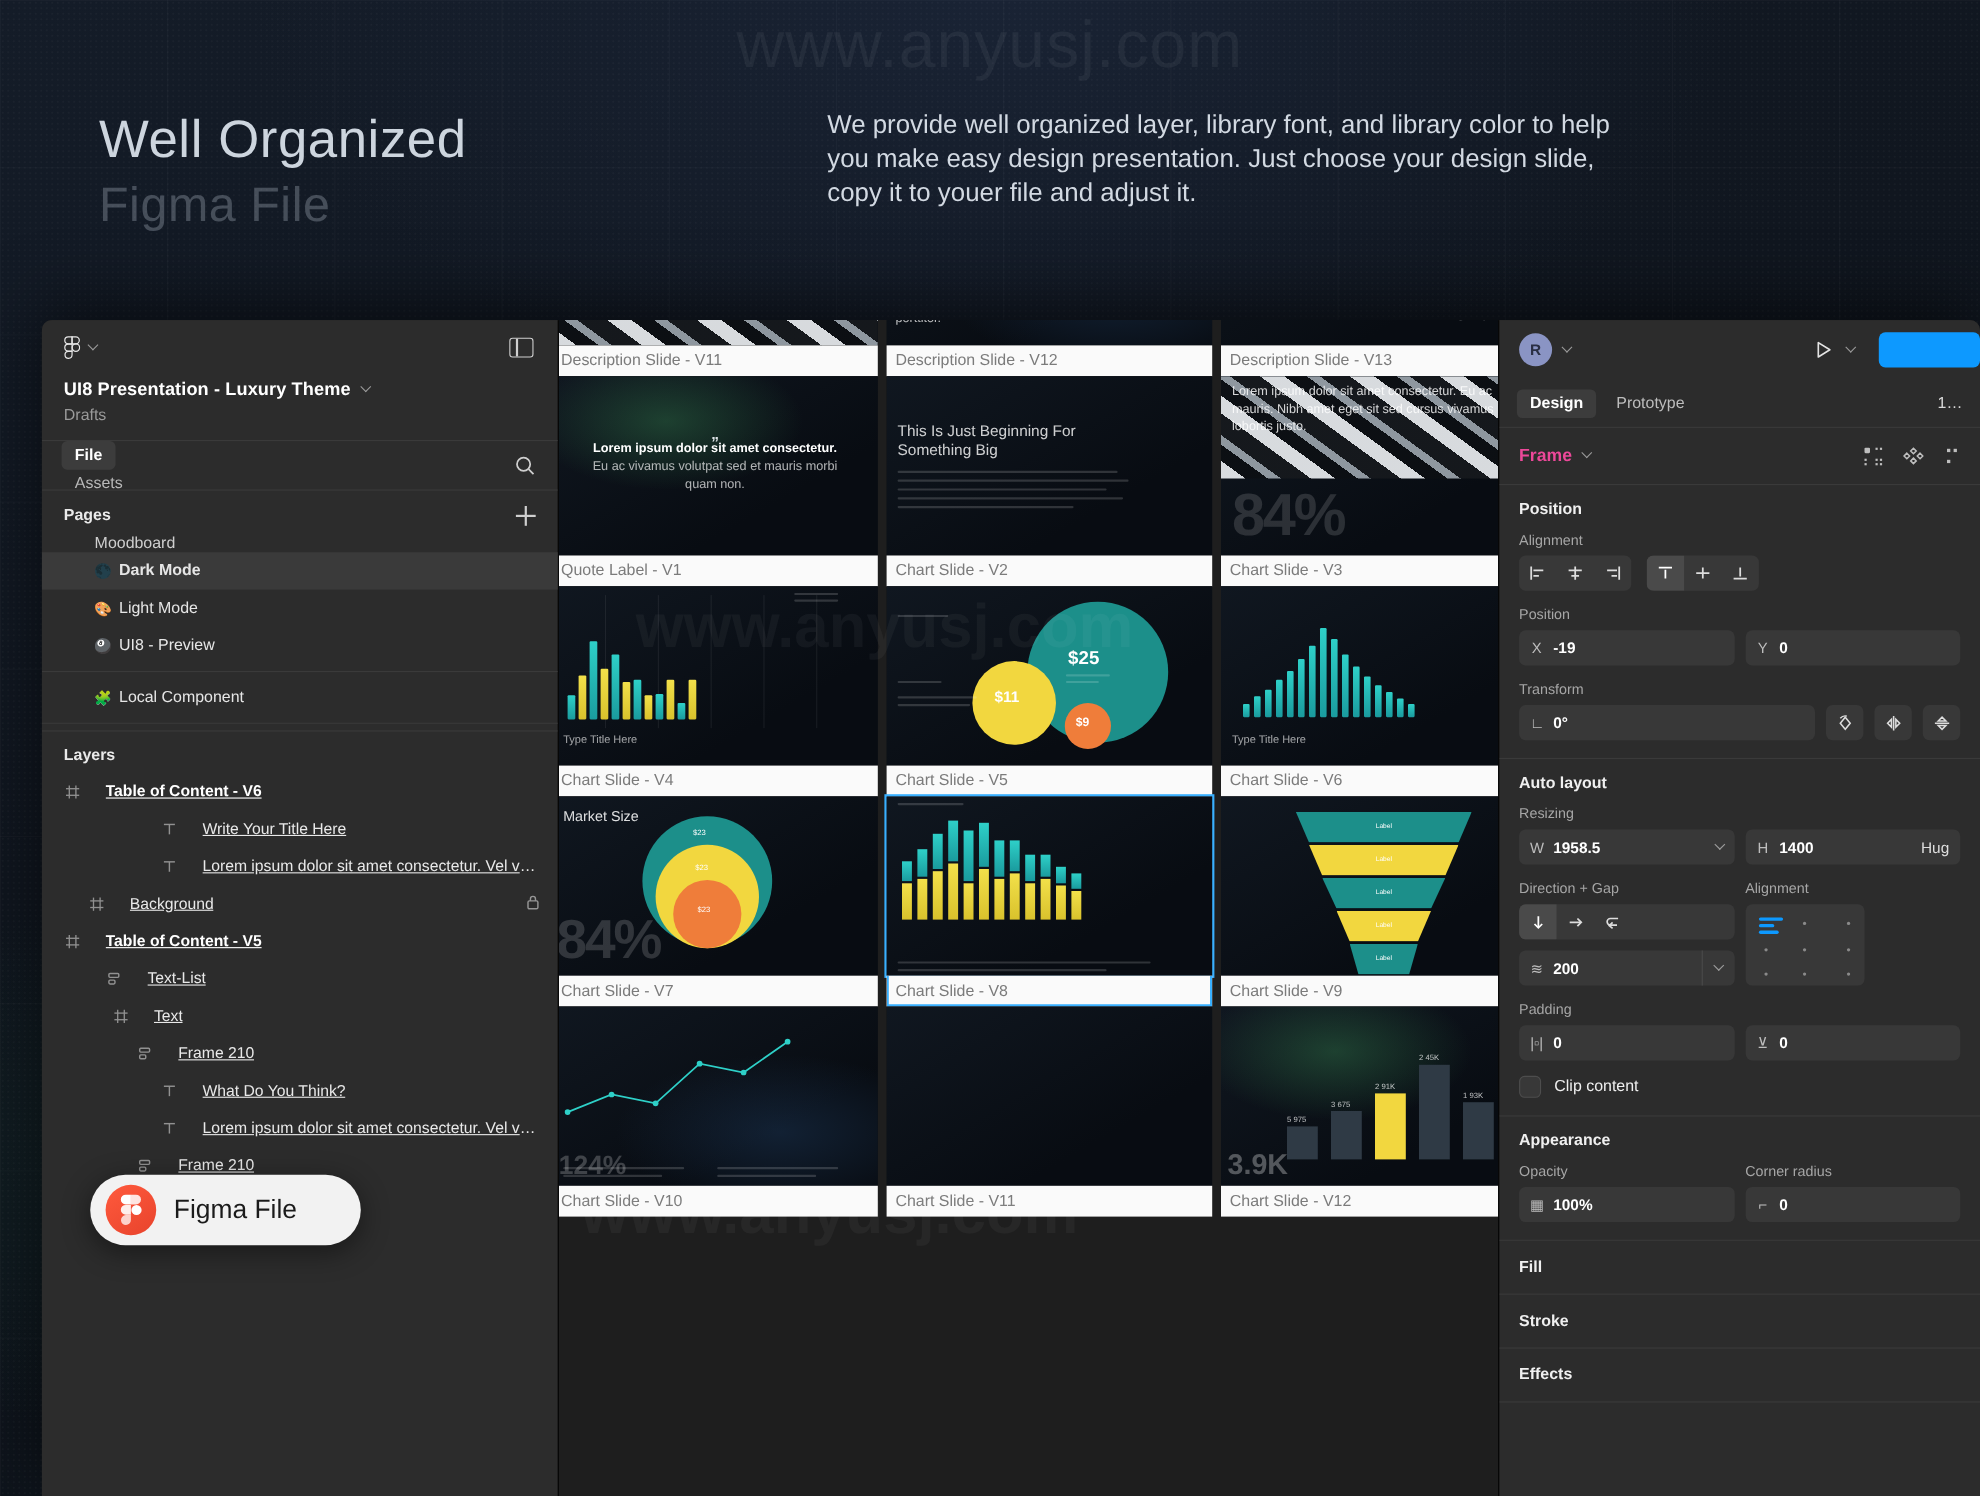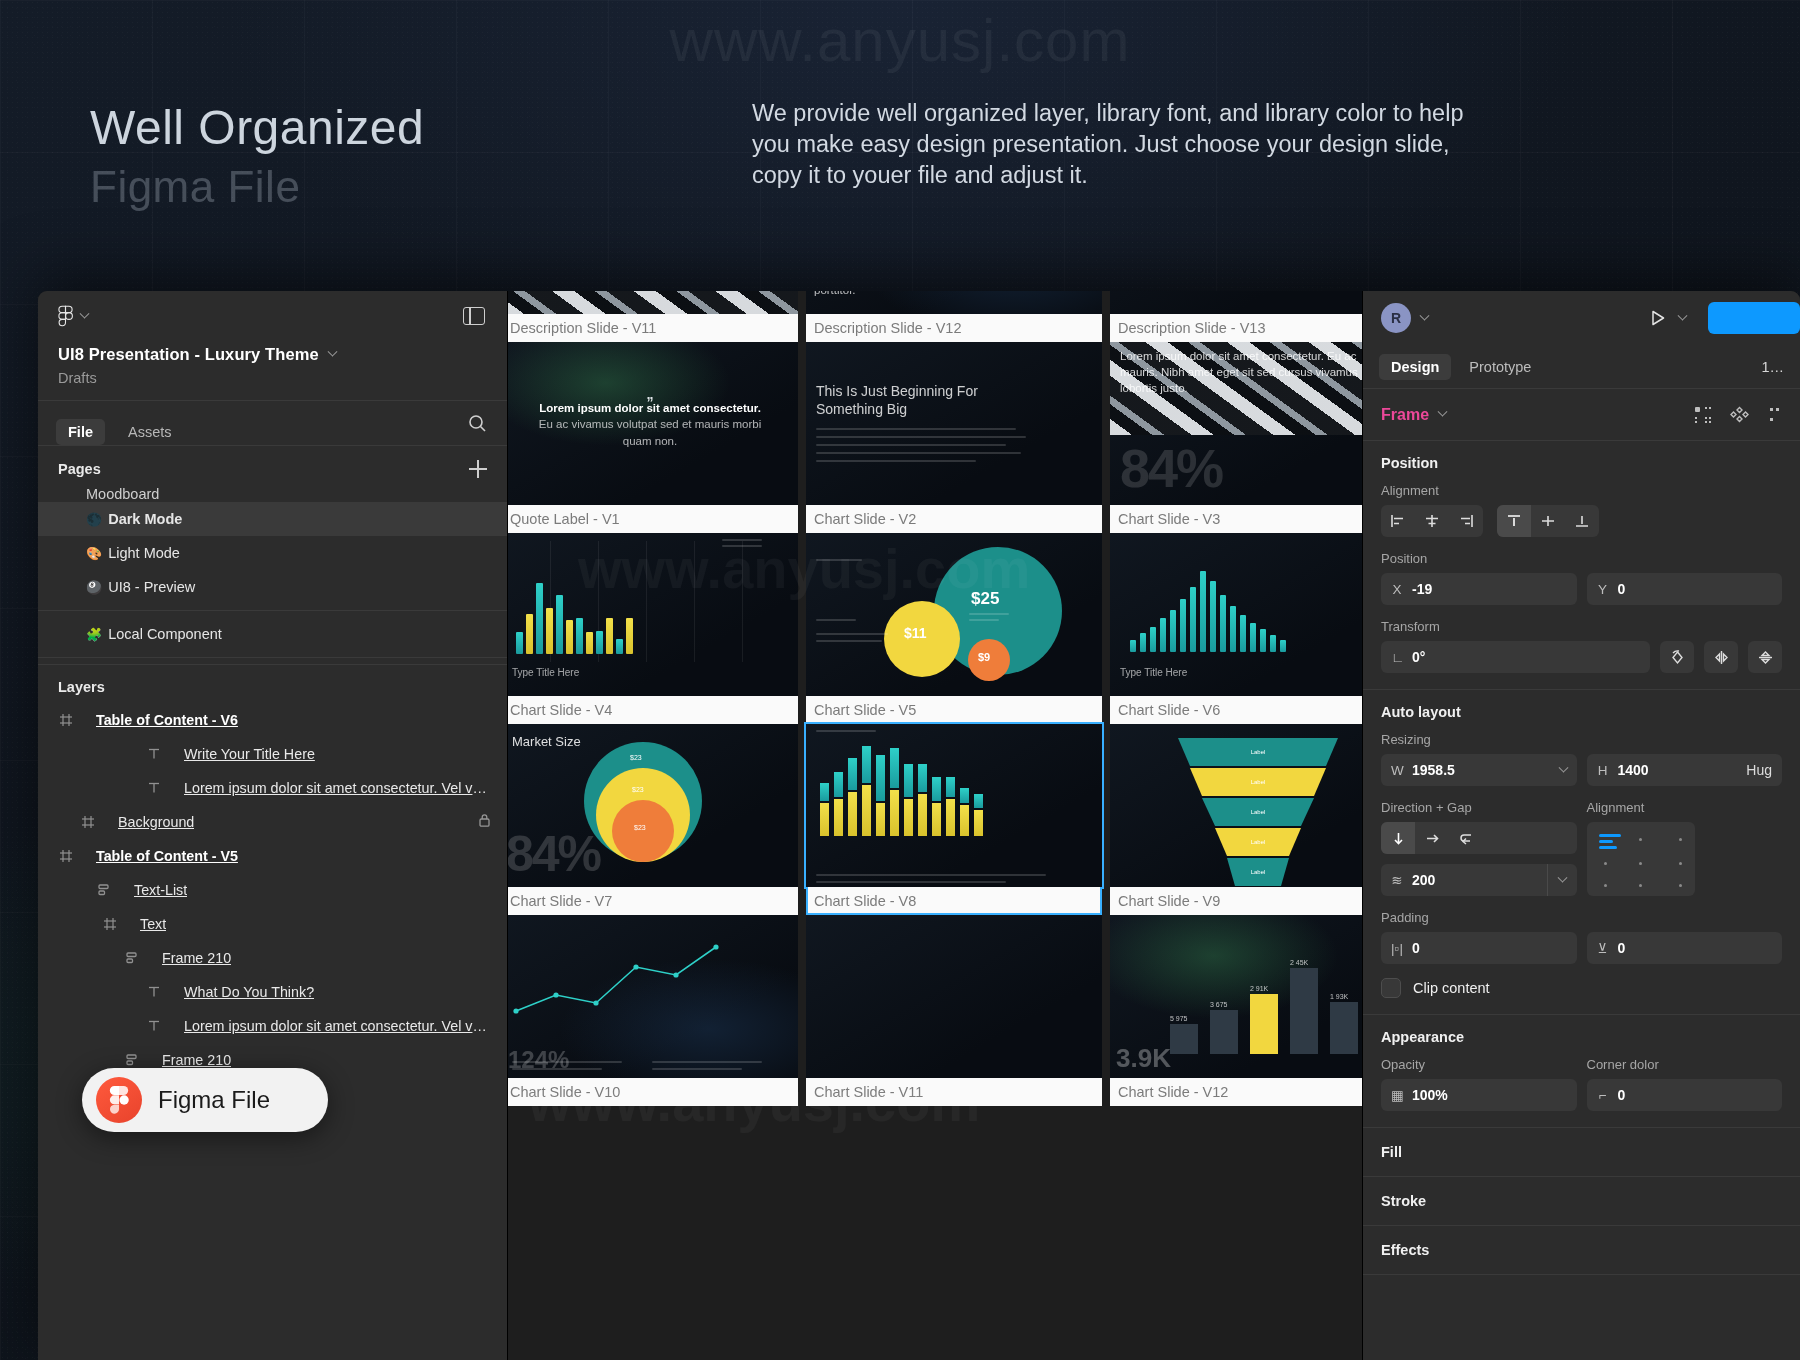--- a/index.html
+++ b/index.html
@@ -92,22 +92,23 @@
   .panel-icon { width: 22px; height: 18px; border: 1.8px solid #cfcfcf; border-radius: 3px; position: relative; cursor:pointer;}
   .panel-icon::after { content:""; position:absolute; left:5px; top:0; bottom:0; width:1.8px; background:#cfcfcf;}
 
   .lp-filemeta { padding: 4px 20px 14px; }
   .lp-filename { display: flex; align-items: center; gap: 10px; }
   .lp-filename span.t { font-size: 16.5px; font-weight: 700; color: #fff; letter-spacing:.1px;}
   .lp-drafts { font-size: 14.5px; color: #9a9a9a; margin-top: 6px; }
 
   .lp-tabs {
     height: 46px; border-top: 1px solid #3a3a3a; border-bottom: 1px solid #3a3a3a;
-    display: flex; align-items: flex-end; padding: 0 18px; gap: 11px;
+    display: flex; align-items: flex-start; padding: 0 18px; gap: 0;
     position: relative;
+    flex-direction: column;
   }
   .lp-tab { font-size: 14.5px; color: #b8b8b8; padding: 5px 12px; border-radius: 5px; cursor: pointer; }
   .lp-tab.active { color: #fff; font-weight: 700; background: #3c3c3c; }
   .srch { position: absolute; right: 20px; top: 13px; cursor:pointer;}
   .srch svg { display:block; }
 
   .lp-section-head {
     display:flex; align-items:center; justify-content: space-between;
     padding: 14px 20px 8px;
   }
@@ -959,21 +960,21 @@
       <div class="chk-row">
         <span class="chk"></span>
         <span>Clip content</span>
       </div>
     </div>
 
     <div class="rp-sec">
       <h4>Appearance</h4>
       <div class="rowg">
         <div class="rp-lab" style="flex:1">Opacity</div>
-        <div class="rp-lab" style="flex:1">Corner dolor</div>
+        <div class="rp-lab" style="flex:1">Corner radius</div>
       </div>
       <div class="rowg">
         <div class="field">
           <span class="k">▦</span>
           <span class="v">100%</span>
         </div>
         <div class="field">
           <span class="k">⌐</span>
           <span class="v">0</span>
         </div>

